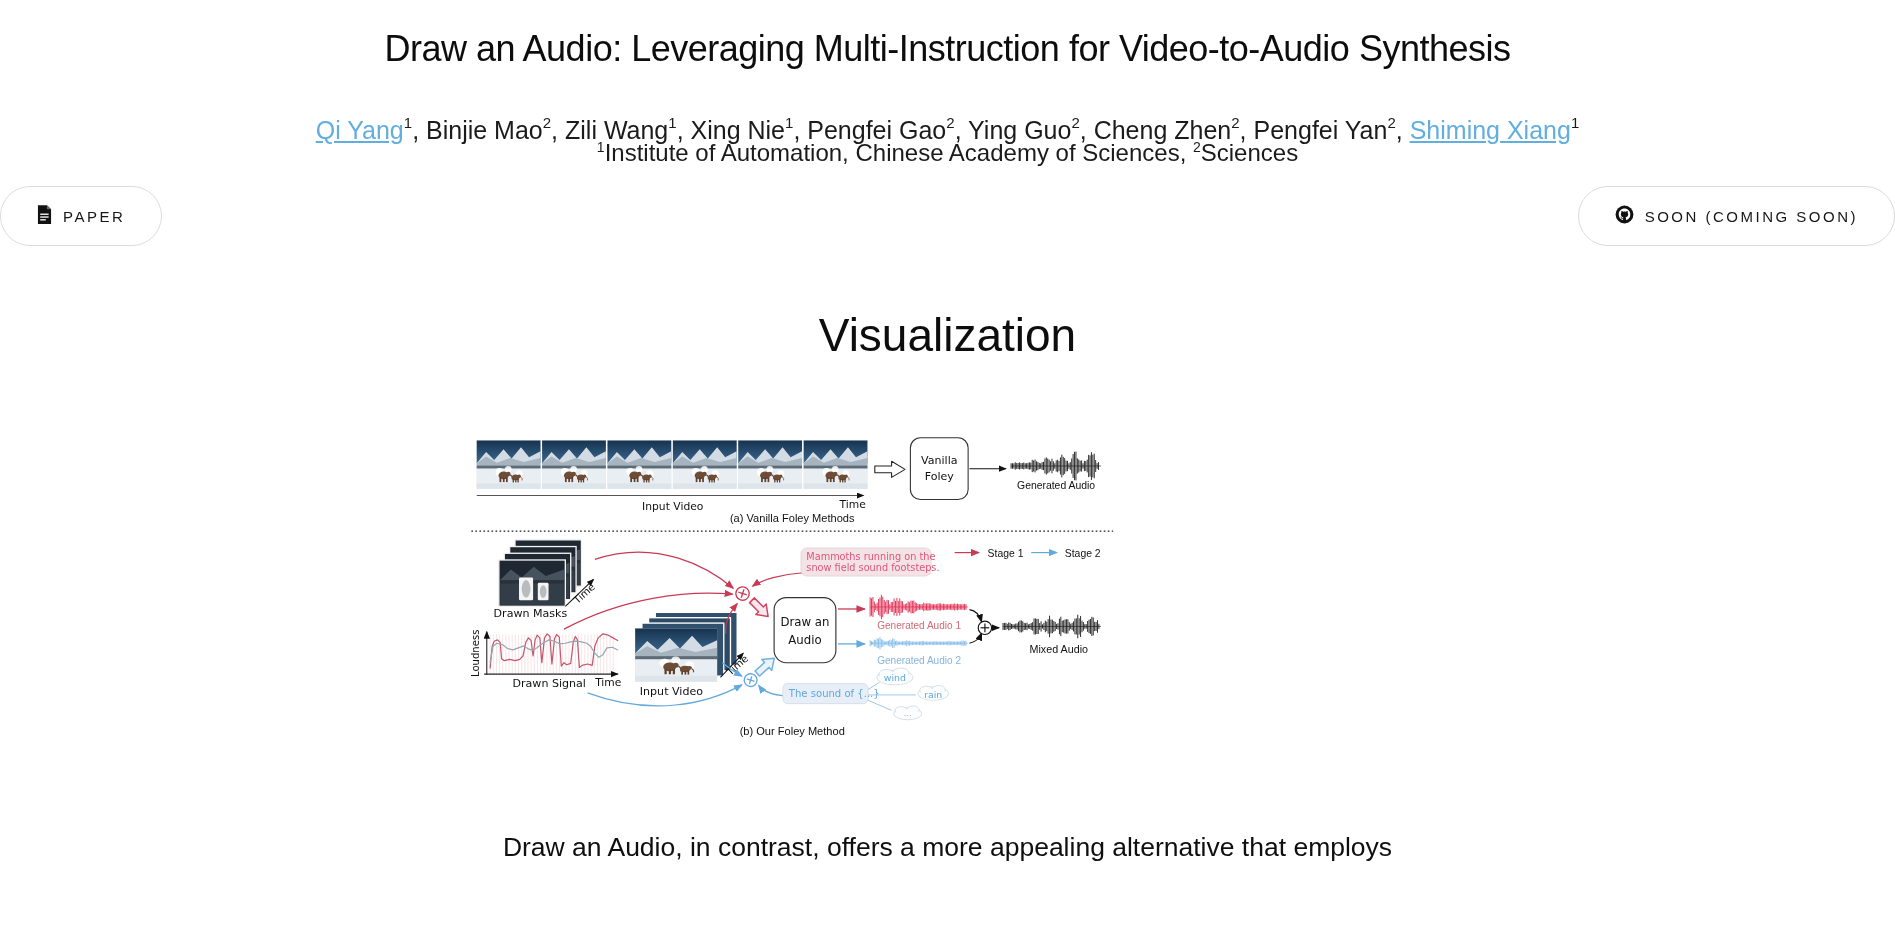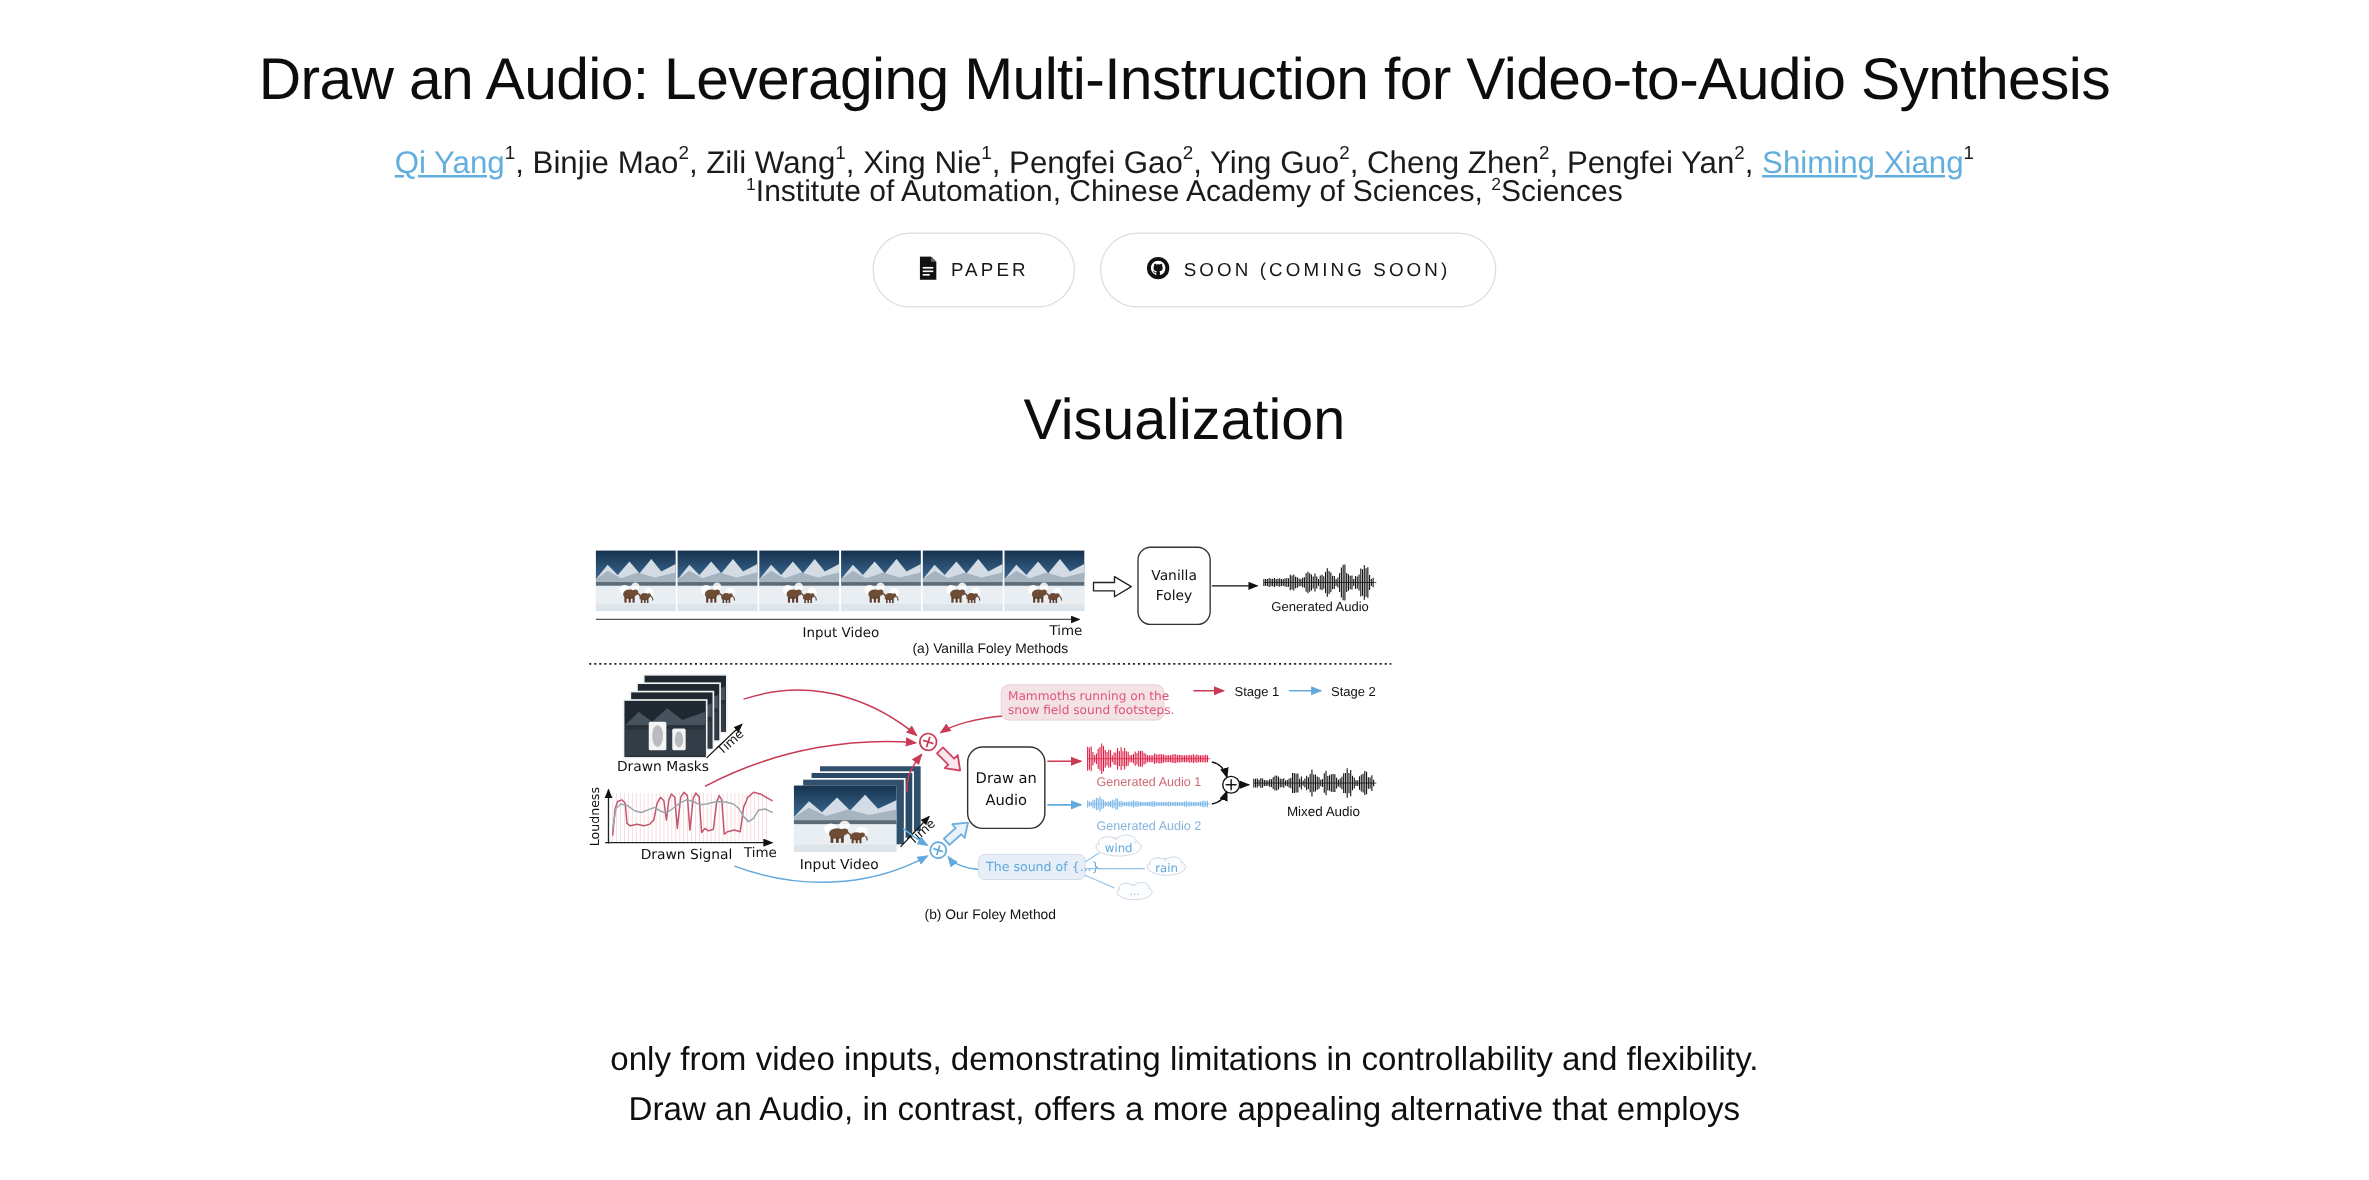--- a/index.html
+++ b/index.html
@@ -1,25 +1,25 @@
 <!DOCTYPE html>
 <html><head>
 <meta charset="utf-8">
 <style>
   html,body{margin:0;padding:0;background:#fff;}
   #canvas{position:relative;width:1895px;height:944px;background:#fff;overflow:hidden;
           font-family:"Liberation Sans",sans-serif;color:#111;}
   .center-abs{position:absolute;left:0;right:0;text-align:center;}
-  #title{top:4px;font-size:47px;font-weight:500;letter-spacing:-0.5px;color:#0d0d0d;white-space:nowrap;}
+  #title{top:4px;font-size:36px;font-weight:500;letter-spacing:-0.5px;color:#0d0d0d;white-space:nowrap;}
   #authors{top:116px;font-size:25px;color:#1b1b1b;}
   #authors sup{font-size:15px;position:relative;top:-2px;}
   a.author-link{color:#62aede;text-decoration:underline;cursor:pointer;}
   #affiliation{top:139px;font-size:24px;color:#1b1b1b;}
   #affiliation sup{font-size:14px;}
-  #button-row{top:186px;display:flex;justify-content:center;gap:20px;}
+  #button-row{top:186px;display:flex;justify-content:space-between;gap:20px;}
   .pill-btn{display:flex;align-items:center;gap:11px;height:60px;padding:0 36px;border:1px solid #dcdcdc;
             border-radius:31px;background:#fff;font-family:"Liberation Sans",sans-serif;
             font-size:15px;letter-spacing:2.5px;font-weight:500;color:#161616;cursor:pointer;white-space:nowrap;}
   .pill-btn svg{flex:0 0 auto;}
   #viz-heading{top:270px;font-size:46px;font-weight:400;color:#0d0d0d;}
   #figure-wrap{position:absolute;left:470px;top:358px;width:960px;height:457px;}
   #description{top:827px;font-size:26.5px;line-height:40px;color:#0f0f0f;}
   svg text{font-family:"DejaVu Sans",sans-serif;}
   svg text.plain{font-family:"Liberation Sans",sans-serif;}
 </style>
@@ -579,17 +579,16 @@
             <line x1="1406.8" x2="1406.8" y1="642.0923568026437" y2="649.9076431973563" stroke="#101010" stroke-width="1.3"></line>
           </g>
       <text x="1347" y="685" font-size="16" text-anchor="middle" class="plain" fill="#111">Mixed Audio</text>
 
       <text x="950" y="808" font-size="16.5" text-anchor="middle" class="plain" fill="#111">(b) Our Foley Method</text>
     </g>
   </svg>
   </div>
 
   <div id="description" class="center-abs">
-    <div>only from video inputs, demonstrating limitations in controllability and flexibility.</div>
     <div>Draw an Audio, in contrast, offers a more appealing alternative that employs</div>
   </div>
 
 </div>
 
 </body></html>

